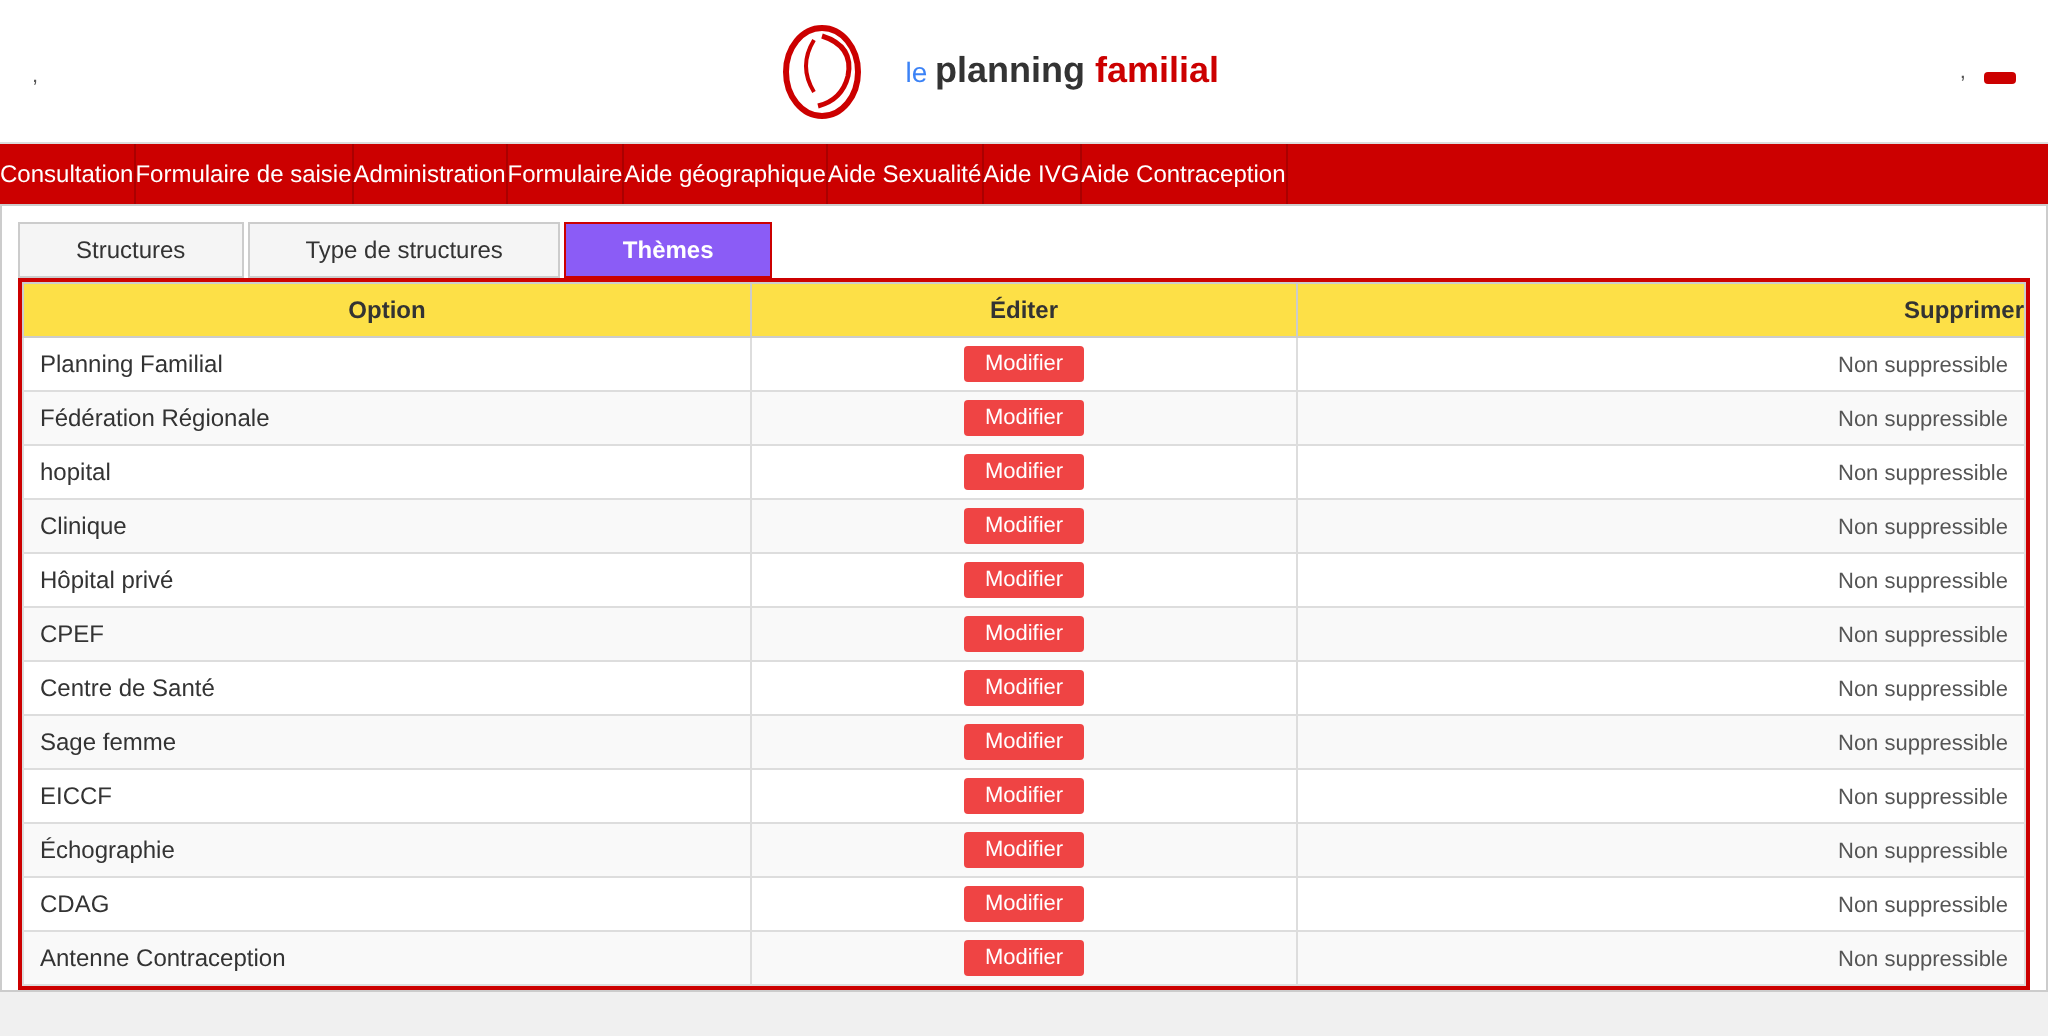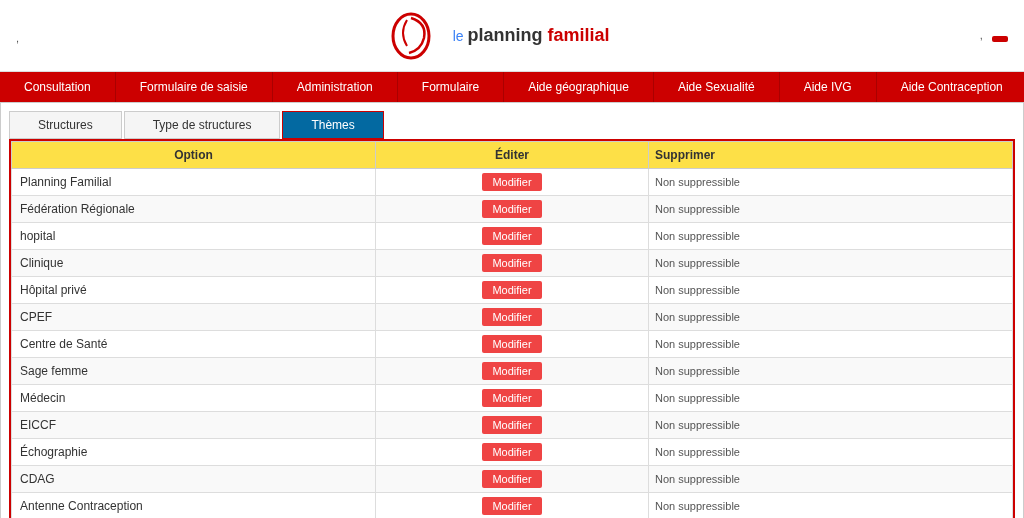--- a/index.html
+++ b/index.html
@@ -13,40 +13,40 @@
     .header-date span { font-weight: bold; }
     .header-logo { text-align: center; }
     .logo-text { display: inline-block; vertical-align: middle; }
     .logo-subtitle { font-size: 10px; color: #666; display: block; text-align: center; }
     .header-right { font-size: 11px; color: #555; text-align: right; }
     .header-right .admin { font-weight: bold; }
     .deconnexion-btn { background: #cc0000; color: white; border: none; padding: 3px 8px; cursor: pointer; font-size: 11px; margin-left: 6px; border-radius: 2px; }
 
     
     .nav { background: #cc0000; display: flex; padding: 0; }
-    .nav-item { color: white; padding: 8px 24px; cursor: pointer; font-size: 12px; border-right: 1px solid #aa0000; white-space: nowrap; }
+    .nav-item { color: white; padding: 8px 0; cursor: pointer; font-size: 12px; border-right: 1px solid #aa0000; white-space: nowrap; }
 
     
     .tabs-container { background: #fff; border: 1px solid #ccc; margin: 0; padding: 8px 8px 0 8px; }
     .tabs { display: flex; gap: 2px; }
     .tab { padding: 6px 28px; cursor: pointer; font-size: 12px; border: 1px solid #ccc; background: #f5f5f5; color: #333; }
-    .tab.active { background: #0369a1; color: white; border-color: #cc0000; font-weight: normal; }
+    .tab.active { background: #8b5cf6; color: white; border-color: #cc0000; font-weight: bold; }
 
     
     .main { background: #fff; border: 2px solid #cc0000; margin: 0; }
 
     
     table { width: 100%; border-collapse: collapse; }
     thead th { background: #fde047; border: 1px solid #ccc; padding: 6px 0; font-weight: bold; font-size: 12px; text-align: center; }
     tbody tr { border-bottom: 1px solid #e0e0e0; }
     tbody tr:nth-child(even) { background: #f9f9f9; }
     tbody td { border: 1px solid #ddd; padding: 4px 8px; font-size: 12px; }
     .td-option { width: 200px; }
     .td-edit { width: 150px; text-align: center; }
-    .td-supprimer { width: 200px; text-align: left; padding-left: 6px; }
+    .td-supprimer { width: 200px; text-align: right; padding-left: 6px; }
 
     .modifier-btn { background: #ef4444; color: white; border: none; padding: 3px 10px; cursor: pointer; font-size: 11px; border-radius: 2px; }
     .non-suppressible { color: #555; font-size: 11px; }
 
     
     .logo-svg { width: 60px; height: 55px; vertical-align: middle; }
   </style>
 </head>
 <body>
 
@@ -148,25 +148,20 @@
             <td class="td-option">Centre de Santé</td>
             <td class="td-edit"><button class="modifier-btn">Modifier</button></td>
             <td class="td-supprimer"><span class="non-suppressible">Non suppressible</span></td>
           </tr>
           <tr>
             <td class="td-option">Sage femme</td>
             <td class="td-edit"><button class="modifier-btn">Modifier</button></td>
             <td class="td-supprimer"><span class="non-suppressible">Non suppressible</span></td>
           </tr>
           <tr>
-            <td class="td-option">Médecin</td>
-            <td class="td-edit"><button class="modifier-btn">Modifier</button></td>
-            <td class="td-supprimer"><span class="non-suppressible">Non suppressible</span></td>
-          </tr>
-          <tr>
             <td class="td-option">EICCF</td>
             <td class="td-edit"><button class="modifier-btn">Modifier</button></td>
             <td class="td-supprimer"><span class="non-suppressible">Non suppressible</span></td>
           </tr>
           <tr>
             <td class="td-option">Échographie</td>
             <td class="td-edit"><button class="modifier-btn">Modifier</button></td>
             <td class="td-supprimer"><span class="non-suppressible">Non suppressible</span></td>
           </tr>
           <tr>

